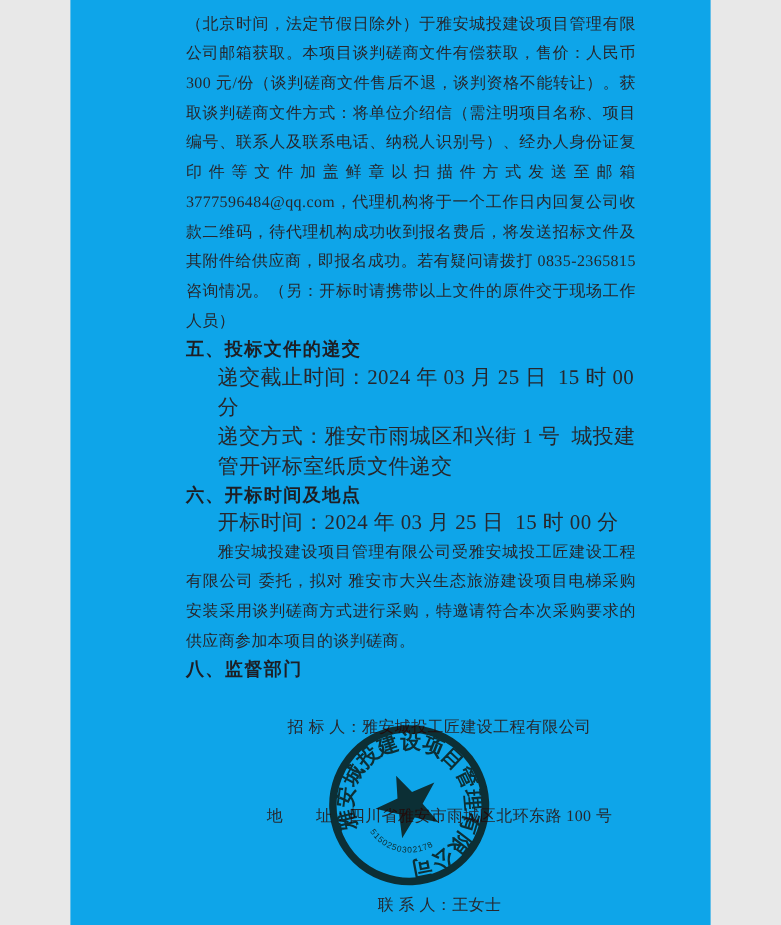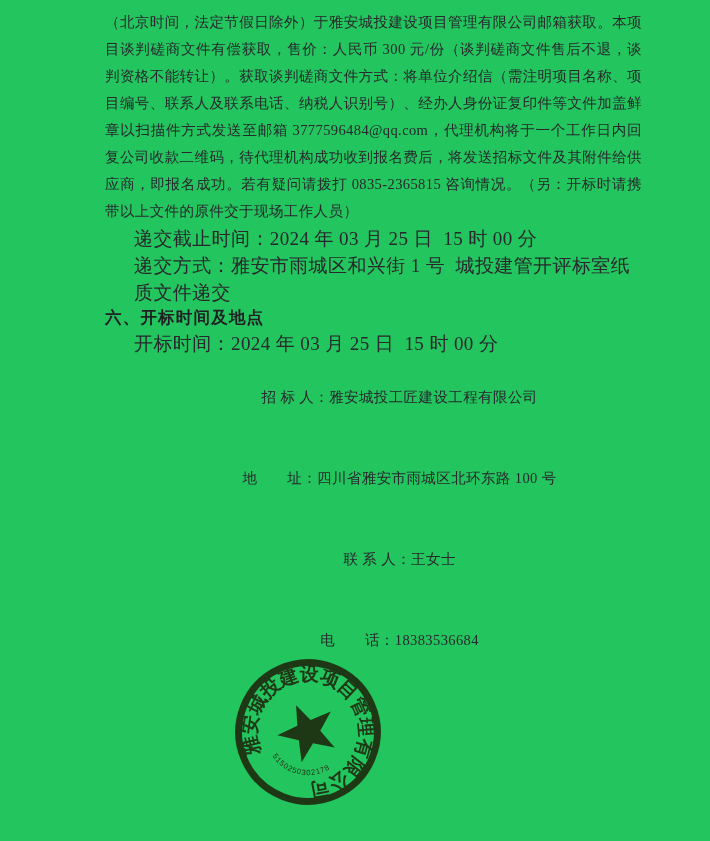--- a/index.html
+++ b/index.html
@@ -1,22 +1,22 @@
 <!DOCTYPE html>
 <html><head>
 <meta charset="utf-8">
 <style>
   * { margin: 0; padding: 0; box-sizing: border-box; }
   html, body { background: #e8e8e8; }
   .page {
     position: relative;
-    width: 710px;
+    width: 582px;
     height: 841px;
     margin: 0 auto;
-    background: #22c55e;
+    background: #0ea5e9;
     overflow: hidden;
     font-family: "Liberation Serif", "DejaVu Serif", serif;
     color: #27272d;
   }
   .content {
     position: absolute;
     left: 0; top: 0; right: 0;
     padding: 9px 68px 0 105px;
   }
   .intro {
@@ -67,27 +67,30 @@
   }
 </style>
 </head>
 <body>
 
 <div class="page">
   <div class="content">
 
     <p class="intro">（北京时间，法定节假日除外）于雅安城投建设项目管理有限公司邮箱获取。本项目谈判磋商文件有偿获取，售价：人民币 300 元/份（谈判磋商文件售后不退，谈判资格不能转让）。获取谈判磋商文件方式：将单位介绍信（需注明项目名称、项目编号、联系人及联系电话、纳税人识别号）、经办人身份证复印件等文件加盖鲜章以扫描件方式发送至邮箱 3777596484@qq.com，代理机构将于一个工作日内回复公司收款二维码，待代理机构成功收到报名费后，将发送招标文件及其附件给供应商，即报名成功。若有疑问请拨打 0835-2365815 咨询情况。（另：开标时请携带以上文件的原件交于现场工作人员）</p>
 
+    <h3 class="sec">五、投标文件的递交</h3>
     <div class="detail">递交截止时间：2024 年 03 月 25 日  15 时 00 分</div>
     <div class="detail">递交方式：雅安市雨城区和兴街 1 号  城投建管开评标室纸质文件递交</div>
 
     <h3 class="sec">六、开标时间及地点</h3>
     <div class="detail">开标时间：2024 年 03 月 25 日  15 时 00 分</div>
 
+    <p class="bodytext">雅安城投建设项目管理有限公司受雅安城投工匠建设工程有限公司 委托，拟对 雅安市大兴生态旅游建设项目电梯采购安装采用谈判磋商方式进行采购，特邀请符合本次采购要求的供应商参加本项目的谈判磋商。</p>
 
+    <h3 class="sec">八、监督部门</h3>
 
 
     <div class="rows tenderer-block">
       <div class="row">
         <span class="label">招 标 人：</span><span class="value">雅安城投工匠建设工程有限公司</span>
       </div>
       <div class="row">
         <span class="label">地　　址：</span><span class="value">四川省雅安市雨城区北环东路 100 号</span>
       </div>
       <div class="row">

